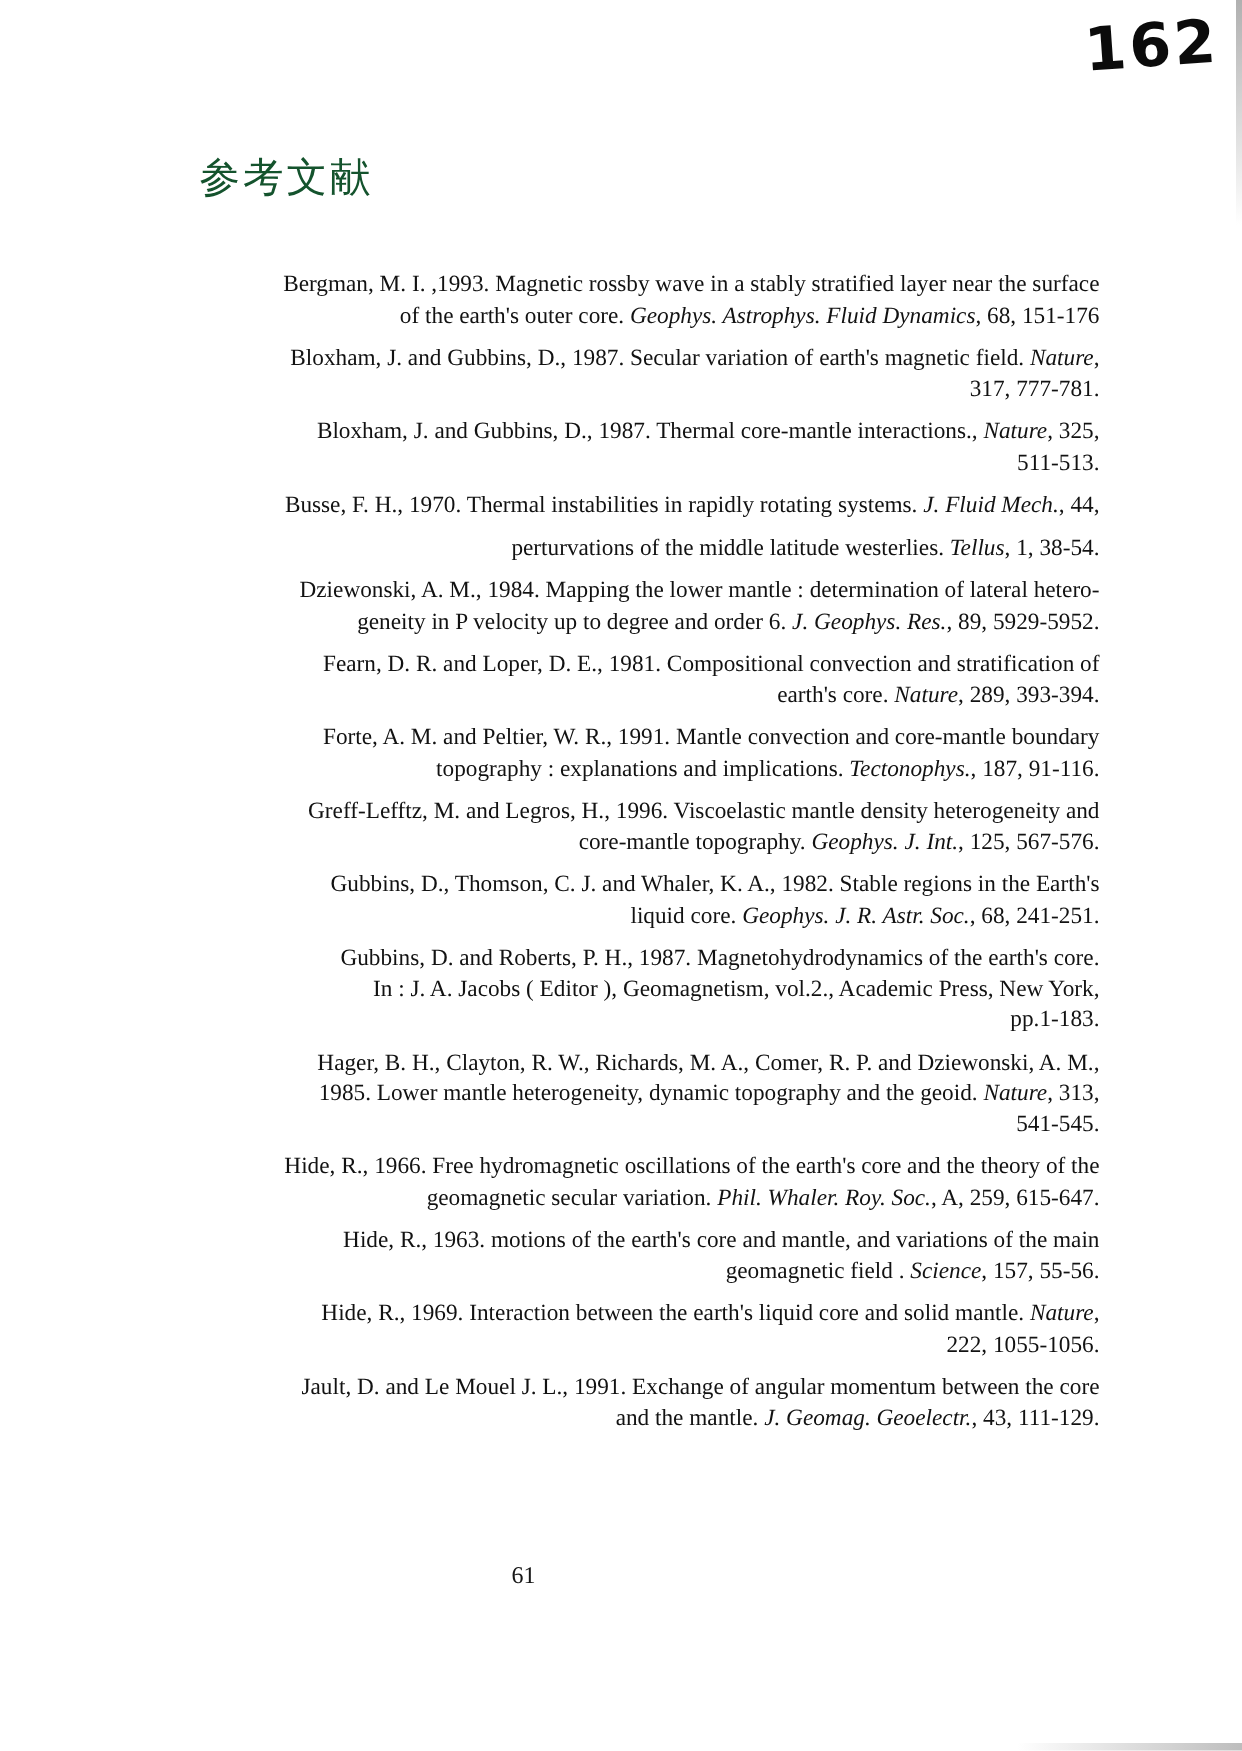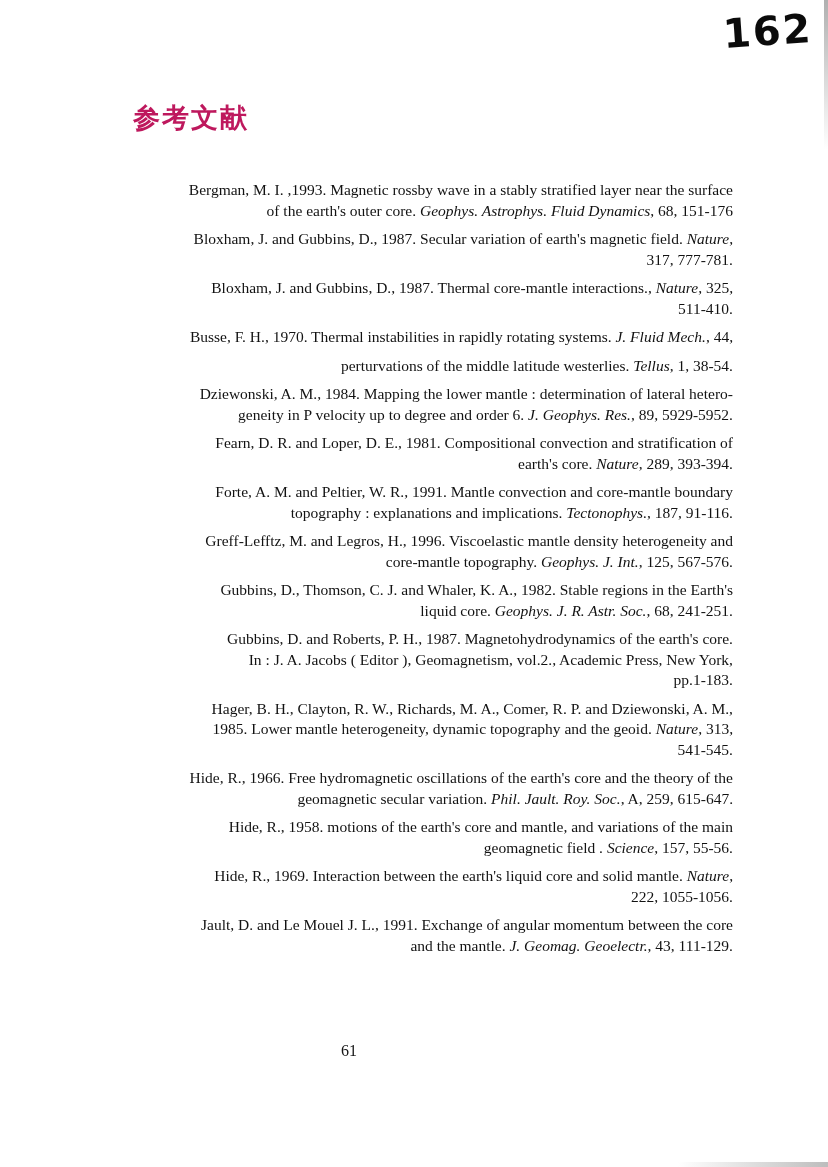--- a/index.html
+++ b/index.html
@@ -21,24 +21,24 @@
     transform: rotate(-4deg);
     color: #0b0b0b;
   }
   .content {
     position: absolute;
     left: 133px; top: 100px;
     width: 600px;
   }
   .section-heading {
     font-size: 27px;
-    font-weight: 700;
+    font-weight: 400;
     margin: 0 0 44px 0;
     letter-spacing: 2px;
-    color: #be185d;
+    color: #14532d;
   }
   .references-list { margin: 0; padding: 0; }
   .ref {
     font-size: 15.5px;
     line-height: 20.5px;
     margin: 0 0 8px 0;
   }
   .ref-line { display: block; white-space: nowrap; text-align: right; }
   .ref-line.cont { padding-left: 28px; }
   .it { font-style: italic; }
@@ -76,21 +76,21 @@
       <p class="ref">
         <span class="ref-line"><span>Bergman, M. I. ,1993. Magnetic rossby wave in a stably stratified layer near the surface</span></span>
         <span class="ref-line cont"><span>of the earth's outer core. </span><span class="it">Geophys. Astrophys. Fluid Dynamics</span><span>, 68, 151-176</span></span>
       </p>
       <p class="ref">
         <span class="ref-line"><span>Bloxham, J. and Gubbins, D., 1987. Secular variation of earth's magnetic field. </span><span class="it">Nature</span><span>,</span></span>
         <span class="ref-line cont"><span>317, 777-781.</span></span>
       </p>
       <p class="ref">
         <span class="ref-line"><span>Bloxham, J. and Gubbins, D., 1987. Thermal core-mantle interactions., </span><span class="it">Nature</span><span>, 325,</span></span>
-        <span class="ref-line cont"><span>511-410.</span></span>
+        <span class="ref-line cont"><span>511-513.</span></span>
       </p>
       <p class="ref">
         <span class="ref-line"><span>Busse, F. H., 1970. Thermal instabilities in rapidly rotating systems. </span><span class="it">J. Fluid Mech.</span><span>, 44,</span></span>
       </p>
       <p class="ref">
         <span class="ref-line cont"><span>perturvations of the middle latitude westerlies. </span><span class="it">Tellus</span><span>, 1, 38-54.</span></span>
       </p>
       <p class="ref">
         <span class="ref-line"><span>Dziewonski, A. M., 1984. Mapping the lower mantle : determination of lateral hetero-</span></span>
         <span class="ref-line cont"><span>geneity in P velocity up to degree and order 6. </span><span class="it">J. Geophys. Res.</span><span>, 89, 5929-5952.</span></span>
@@ -116,24 +116,24 @@
         <span class="ref-line cont"><span>In : J. A. Jacobs ( Editor ), Geomagnetism, vol.2., Academic Press, New York,</span></span>
         <span class="ref-line cont"><span>pp.1-183.</span></span>
       </p>
       <p class="ref">
         <span class="ref-line"><span>Hager, B. H., Clayton, R. W., Richards, M. A., Comer, R. P. and Dziewonski, A. M.,</span></span>
         <span class="ref-line cont"><span>1985. Lower mantle heterogeneity, dynamic topography and the geoid. </span><span class="it">Nature</span><span>, 313,</span></span>
         <span class="ref-line cont"><span>541-545.</span></span>
       </p>
       <p class="ref">
         <span class="ref-line"><span>Hide, R., 1966. Free hydromagnetic oscillations of the earth's core and the theory of the</span></span>
-        <span class="ref-line cont"><span>geomagnetic secular variation. </span><span class="it">Phil. Jault. Roy. Soc.</span><span>, A, 259, 615-647.</span></span>
+        <span class="ref-line cont"><span>geomagnetic secular variation. </span><span class="it">Phil. Whaler. Roy. Soc.</span><span>, A, 259, 615-647.</span></span>
       </p>
       <p class="ref">
-        <span class="ref-line"><span>Hide, R., 1958. motions of the earth's core and mantle, and variations of the main</span></span>
+        <span class="ref-line"><span>Hide, R., 1963. motions of the earth's core and mantle, and variations of the main</span></span>
         <span class="ref-line cont"><span>geomagnetic field . </span><span class="it">Science</span><span>, 157, 55-56.</span></span>
       </p>
       <p class="ref">
         <span class="ref-line"><span>Hide, R., 1969. Interaction between the earth's liquid core and solid mantle. </span><span class="it">Nature</span><span>,</span></span>
         <span class="ref-line cont"><span>222, 1055-1056.</span></span>
       </p>
       <p class="ref">
         <span class="ref-line"><span>Jault, D. and Le Mouel J. L., 1991. Exchange of angular momentum between the core</span></span>
         <span class="ref-line cont"><span>and the mantle. </span><span class="it">J. Geomag. Geoelectr.</span><span>, 43, 111-129.</span></span>
       </p>

